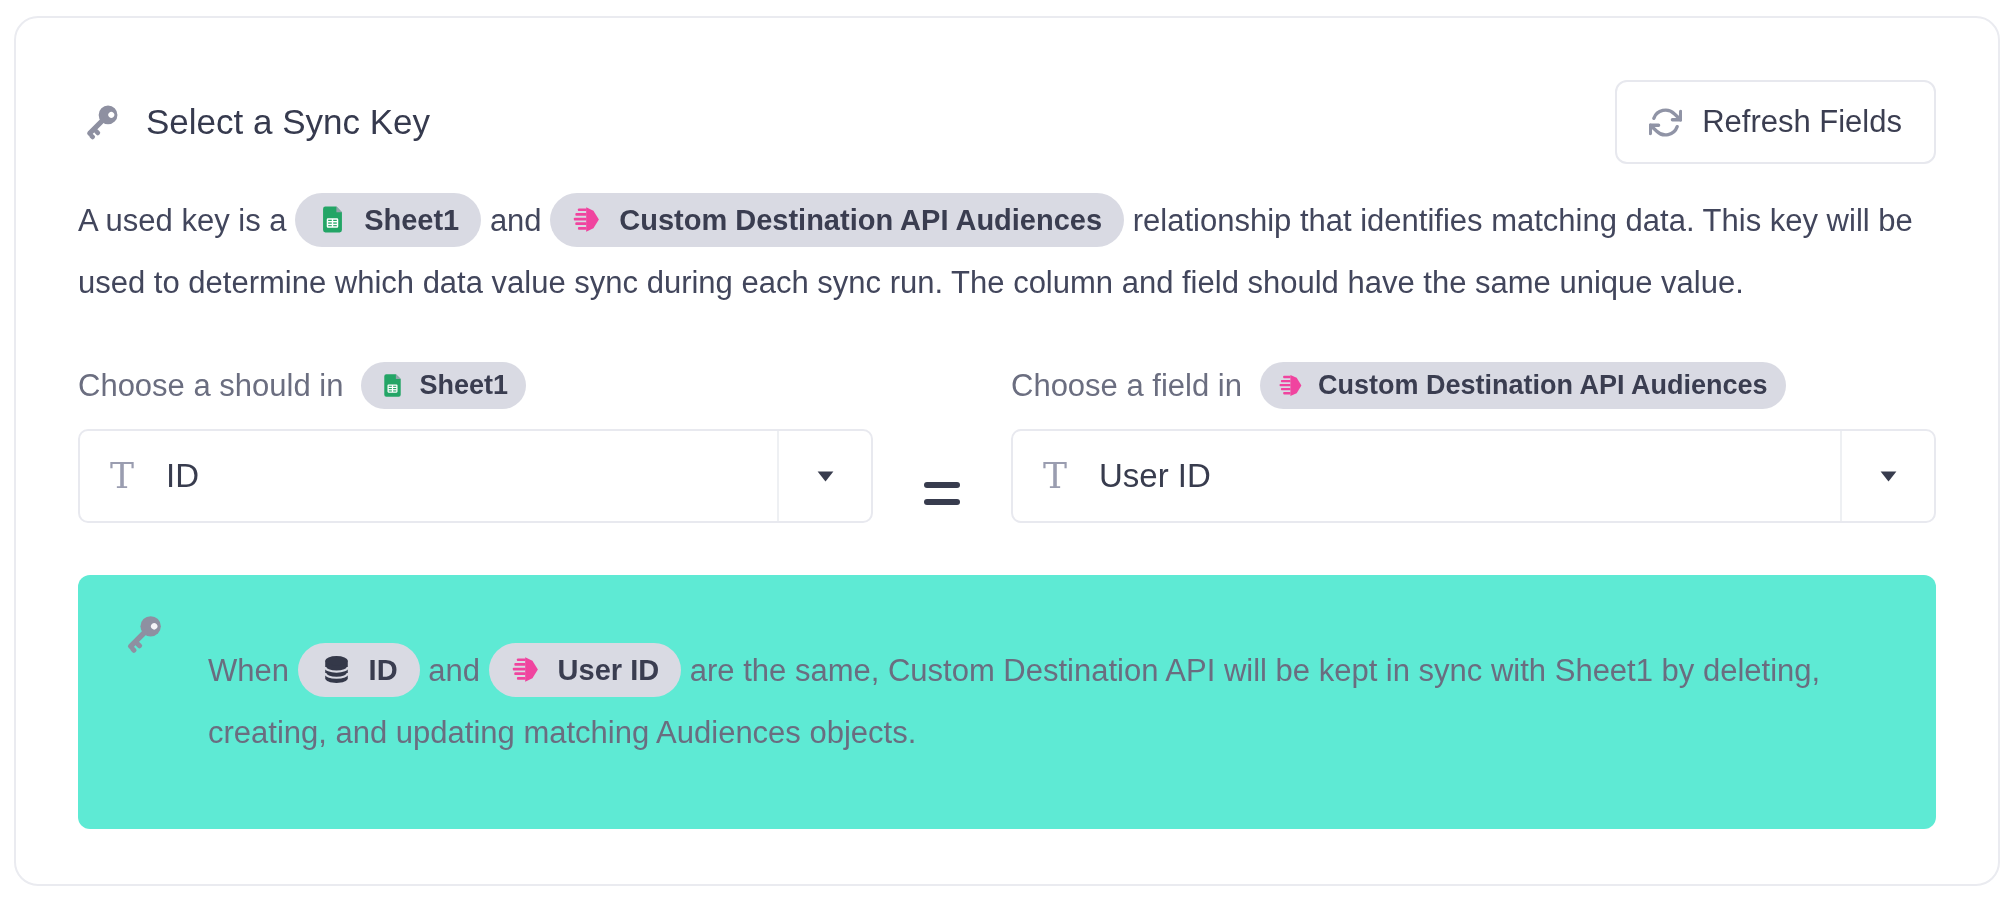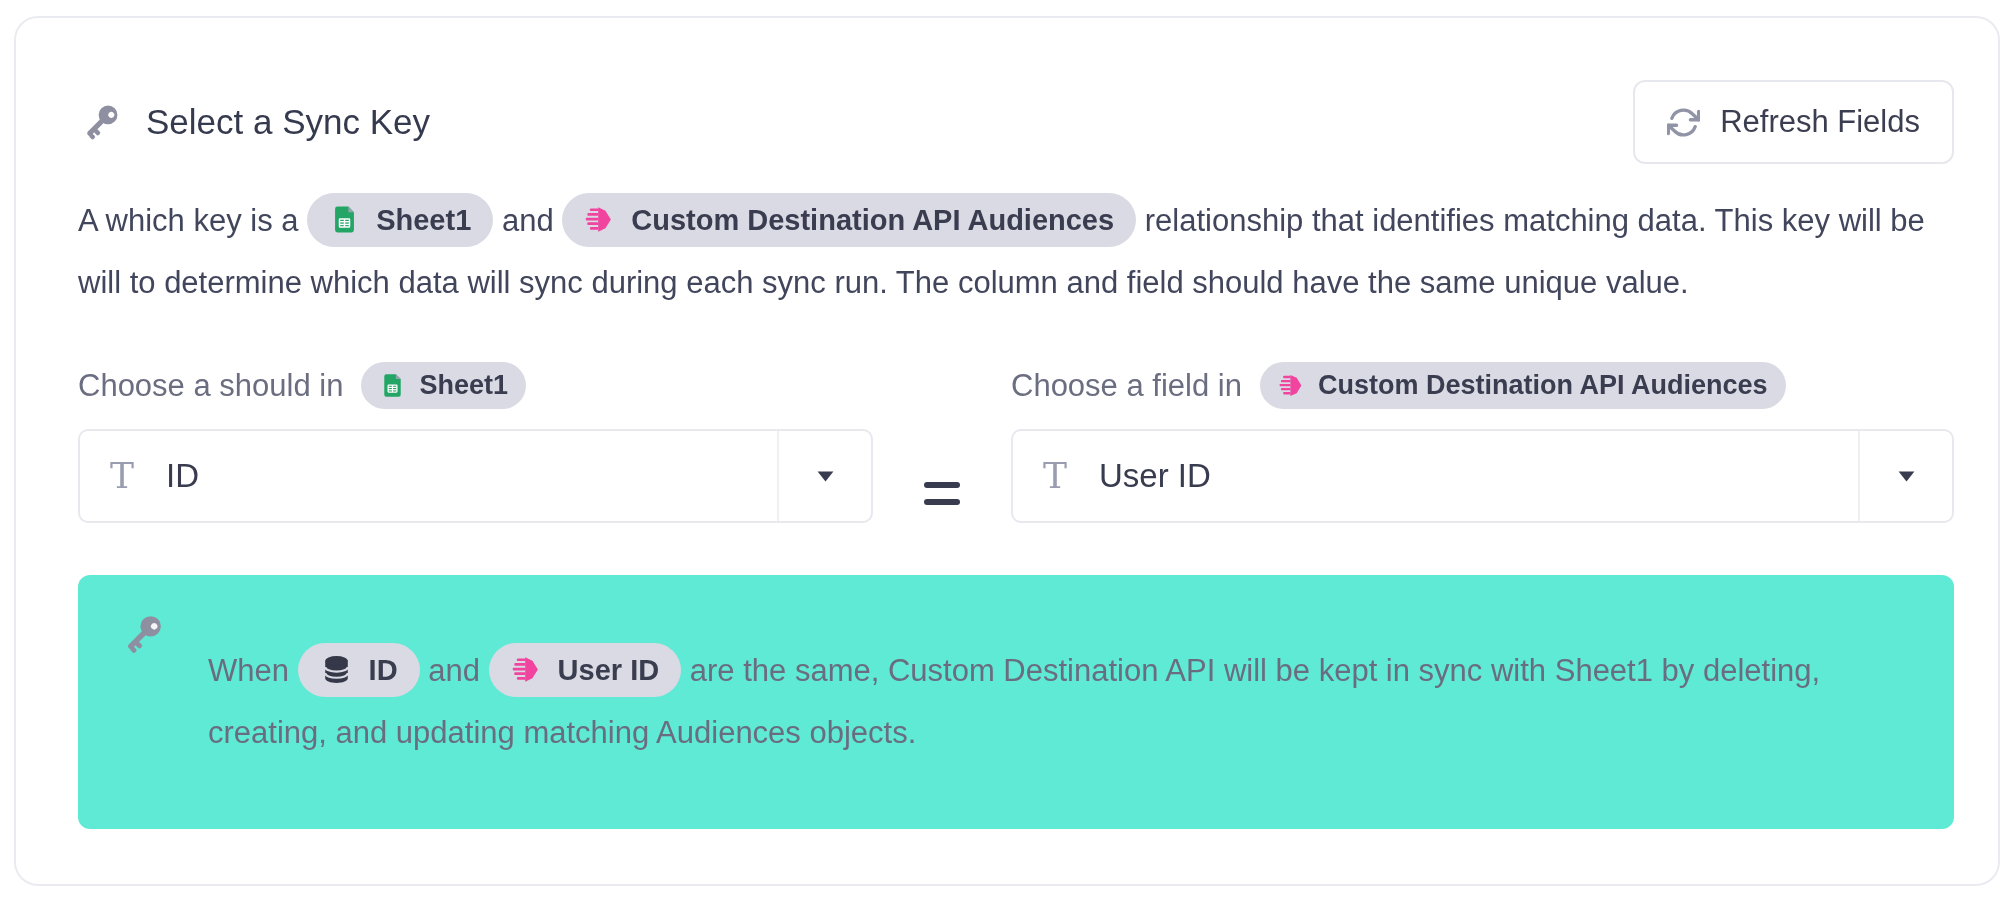--- a/index.html
+++ b/index.html
@@ -1,20 +1,20 @@
 <!DOCTYPE html>
 <html><head>
 <meta charset="utf-8">
 <style>
   html,body{margin:0;padding:0;background:#ffffff;width:2014px;height:902px;overflow:hidden;
     font-family:"Liberation Sans","DejaVu Sans",sans-serif;-webkit-font-smoothing:antialiased;}
   *{box-sizing:border-box;}
 
   .card{margin:16px 14px;height:870px;background:#fff;border:2px solid #eaebf0;border-radius:24px;
-    padding:62px 44px 0 62px;position:relative;}
+    padding:62px 62px 0 62px;position:relative;}
 
   
   .header{display:flex;justify-content:space-between;align-items:center;}
   .title{display:flex;align-items:center;gap:22px;font-size:35px;font-weight:500;color:#363a4e;}
   .refresh-btn{display:flex;align-items:center;gap:20px;height:84px;padding:0 32px;
     border:2px solid #e7e8ee;border-radius:12px;background:#fff;font-size:31px;color:#3b3e51;
     font-family:inherit;cursor:pointer;}
 
   
   .desc{margin:26px 0 0 0;font-size:31px;line-height:62px;color:#42465c;max-width:1880px;}
@@ -77,21 +77,21 @@
         <polyline points="23 4 23 10 17 10"></polyline>
         <polyline points="1 20 1 14 7 14"></polyline>
         <path d="M3.51 9a9 9 0 0 1 14.85-3.36L23 10"></path>
         <path d="M20.49 15a9 9 0 0 1-14.85 3.36L1 14"></path>
       </svg>
       <span>Refresh Fields</span>
     </button>
   </div>
 
   <p class="desc">
-    <span>A which key is a</span>
+    <span>A used key is a</span>
     <span class="badge">
         <svg viewBox="0 0 24 24" width="31" height="31">
           <path d="M15 2H6.5A1.8 1.8 0 0 0 4.7 3.8v16.4A1.8 1.8 0 0 0 6.5 22h11a1.8 1.8 0 0 0 1.8-1.8V6.3z" fill="#23a566"></path>
           <path d="M15 2v4.3h4.3z" fill="#93a4ac"></path>
           <g stroke="#fff" stroke-width="1.1" fill="none">
             <rect x="8.1" y="11.6" width="7.8" height="6.2" rx="0.4"></rect>
             <line x1="12" y1="11.6" x2="12" y2="17.8"></line>
             <line x1="8.1" y1="13.7" x2="15.9" y2="13.7"></line>
             <line x1="8.1" y1="15.8" x2="15.9" y2="15.8"></line>
           </g>
@@ -103,21 +103,21 @@
         <svg viewBox="0 0 24 24" width="31" height="31" fill="#f0449f">
           <polygon points="11,2.6 16.6,5.2 20.8,12 16.6,18.8 11,21.4"></polygon>
           <rect x="4.6" y="3.4" width="6.6" height="2.1" rx="0.7"></rect>
           <rect x="2.6" y="7.0" width="8.6" height="2.1" rx="0.7"></rect>
           <rect x="1.4" y="10.6" width="9.8" height="2.1" rx="0.7"></rect>
           <rect x="2.6" y="14.2" width="8.6" height="2.1" rx="0.7"></rect>
           <rect x="4.6" y="17.8" width="6.6" height="2.1" rx="0.7"></rect>
         </svg>
         <span>Custom Destination API Audiences</span>
       </span>
-    <span>relationship that identifies matching data. This key will be will to determine which data will sync during each sync run. The column and field should have the same unique value.</span>
+    <span>relationship that identifies matching data. This key will be used to determine which data value sync during each sync run. The column and field should have the same unique value.</span>
   </p>
 
   <div class="pickers">
 
     <div class="picker-label">
       <span>Choose a should in</span>
       <span class="badge small">
           <svg viewBox="0 0 24 24" width="27" height="27">
             <path d="M15 2H6.5A1.8 1.8 0 0 0 4.7 3.8v16.4A1.8 1.8 0 0 0 6.5 22h11a1.8 1.8 0 0 0 1.8-1.8V6.3z" fill="#23a566"></path>
             <path d="M15 2v4.3h4.3z" fill="#93a4ac"></path>

